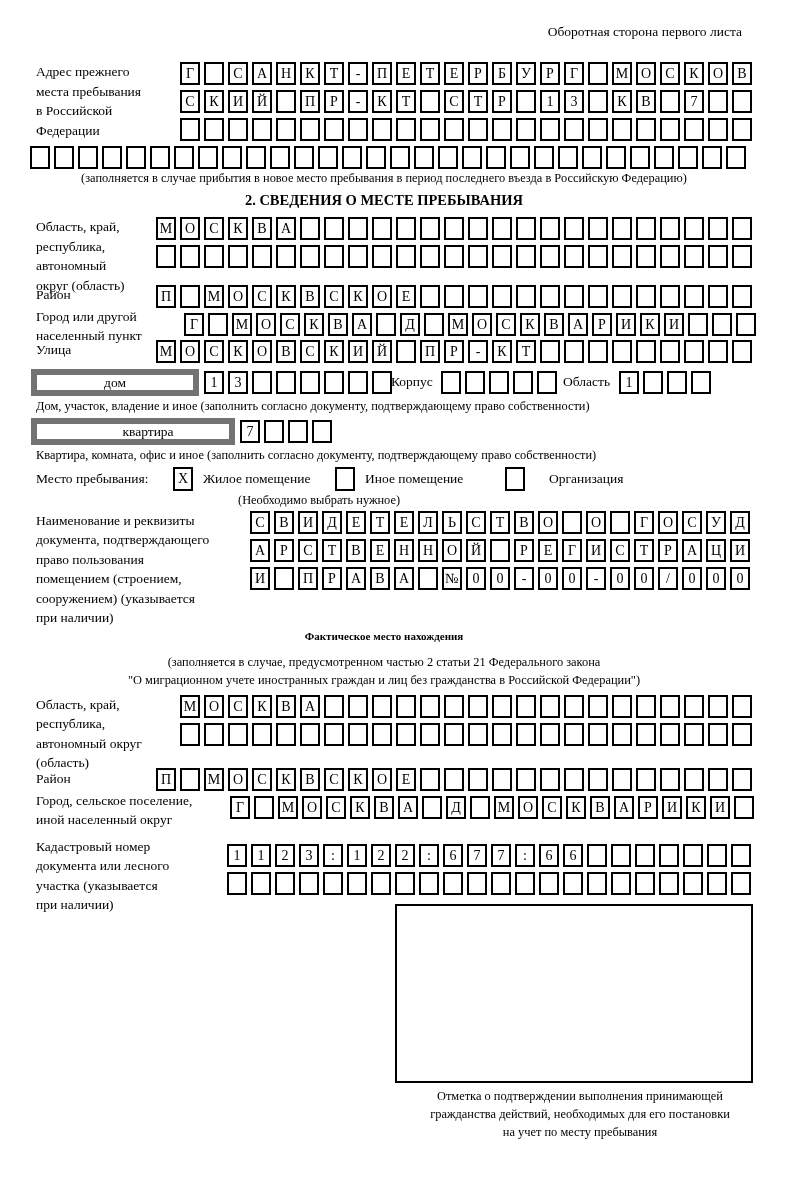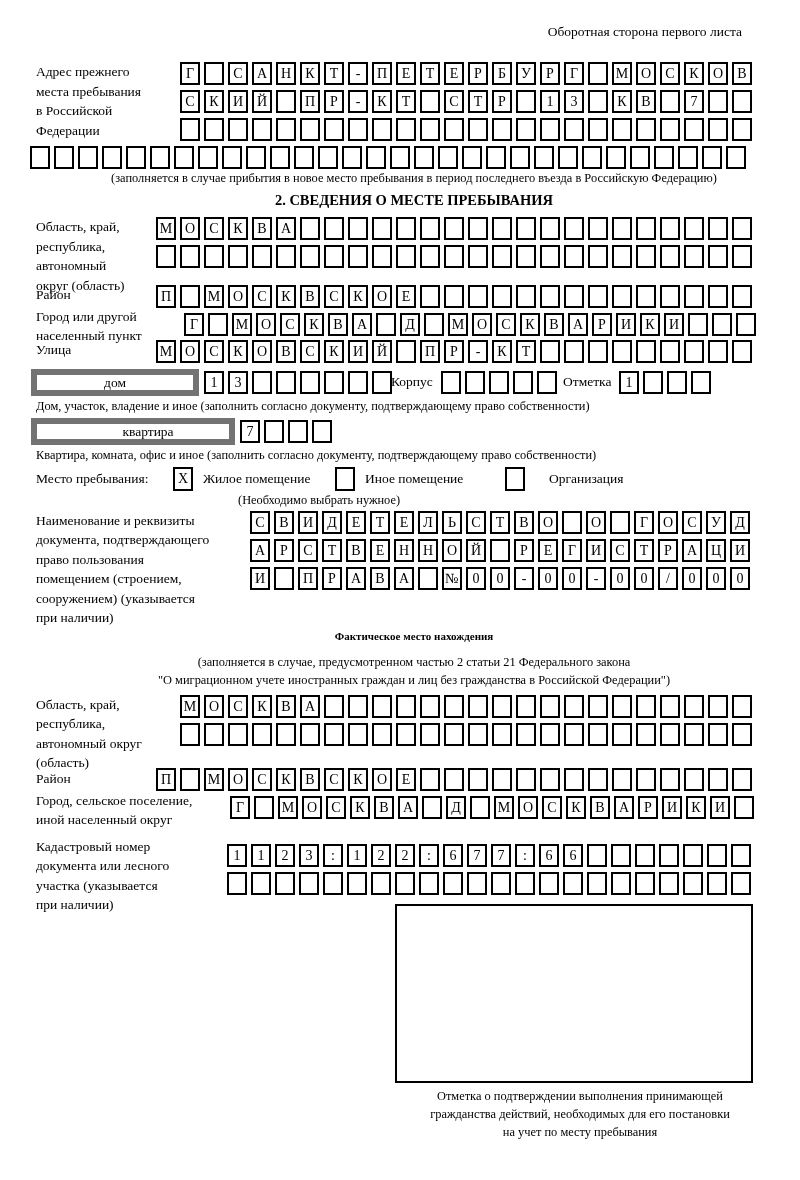--- a/index.html
+++ b/index.html
@@ -3,21 +3,21 @@
 <meta charset="utf-8">
 <style>
   html,body{margin:0;padding:0;background:#fff;}
   .page{
     position:relative;width:800px;height:1180px;background:#fff;color:#000;
     font-family:"Liberation Serif","DejaVu Serif",serif;overflow:hidden;
   }
   .abs{position:absolute;}
   .lbl{font-size:13.5px;line-height:16px;white-space:nowrap;}
   .cap{font-size:12.4px;white-space:nowrap;}
-  .center{width:768px;left:0;text-align:center;padding-left:30px;}
+  .center{width:768px;left:0;text-align:center;}
   .cellrow{position:absolute;display:flex;gap:4px;}
   .cell{
     width:20px;height:23px;border:2px solid #000;box-sizing:border-box;
     display:flex;align-items:center;justify-content:center;
     font-size:14px;background:#fff;flex:0 0 auto;
   }
   .checkbox{
     position:absolute;width:20px;height:24px;border:2px solid #000;box-sizing:border-box;
     display:flex;align-items:center;justify-content:center;font-size:14px;background:#fff;
   }
@@ -314,21 +314,21 @@
       <span class="cell"></span>
     </div>
   <div class="abs lbl" style="left:391px;top:374px;">Корпус</div>
   <div class="cellrow" style="left:441px;top:371px;">
       <span class="cell"></span>
       <span class="cell"></span>
       <span class="cell"></span>
       <span class="cell"></span>
       <span class="cell"></span>
     </div>
-  <div class="abs lbl" style="left:563px;top:374px;">Отметка</div>
+  <div class="abs lbl" style="left:563px;top:374px;">Область</div>
   <div class="cellrow" style="left:619px;top:371px;">
       <span class="cell">1</span>
       <span class="cell"></span>
       <span class="cell"></span>
       <span class="cell"></span>
     </div>
 
   <div class="abs cap" style="left:36px;top:399px;">Дом, участок, владение и иное (заполнить согласно документу, подтверждающему право собственности)</div>
 
   <div class="widebox" style="left:31px;top:418px;width:204px;height:27px;padding-left:30px;">квартира</div>

